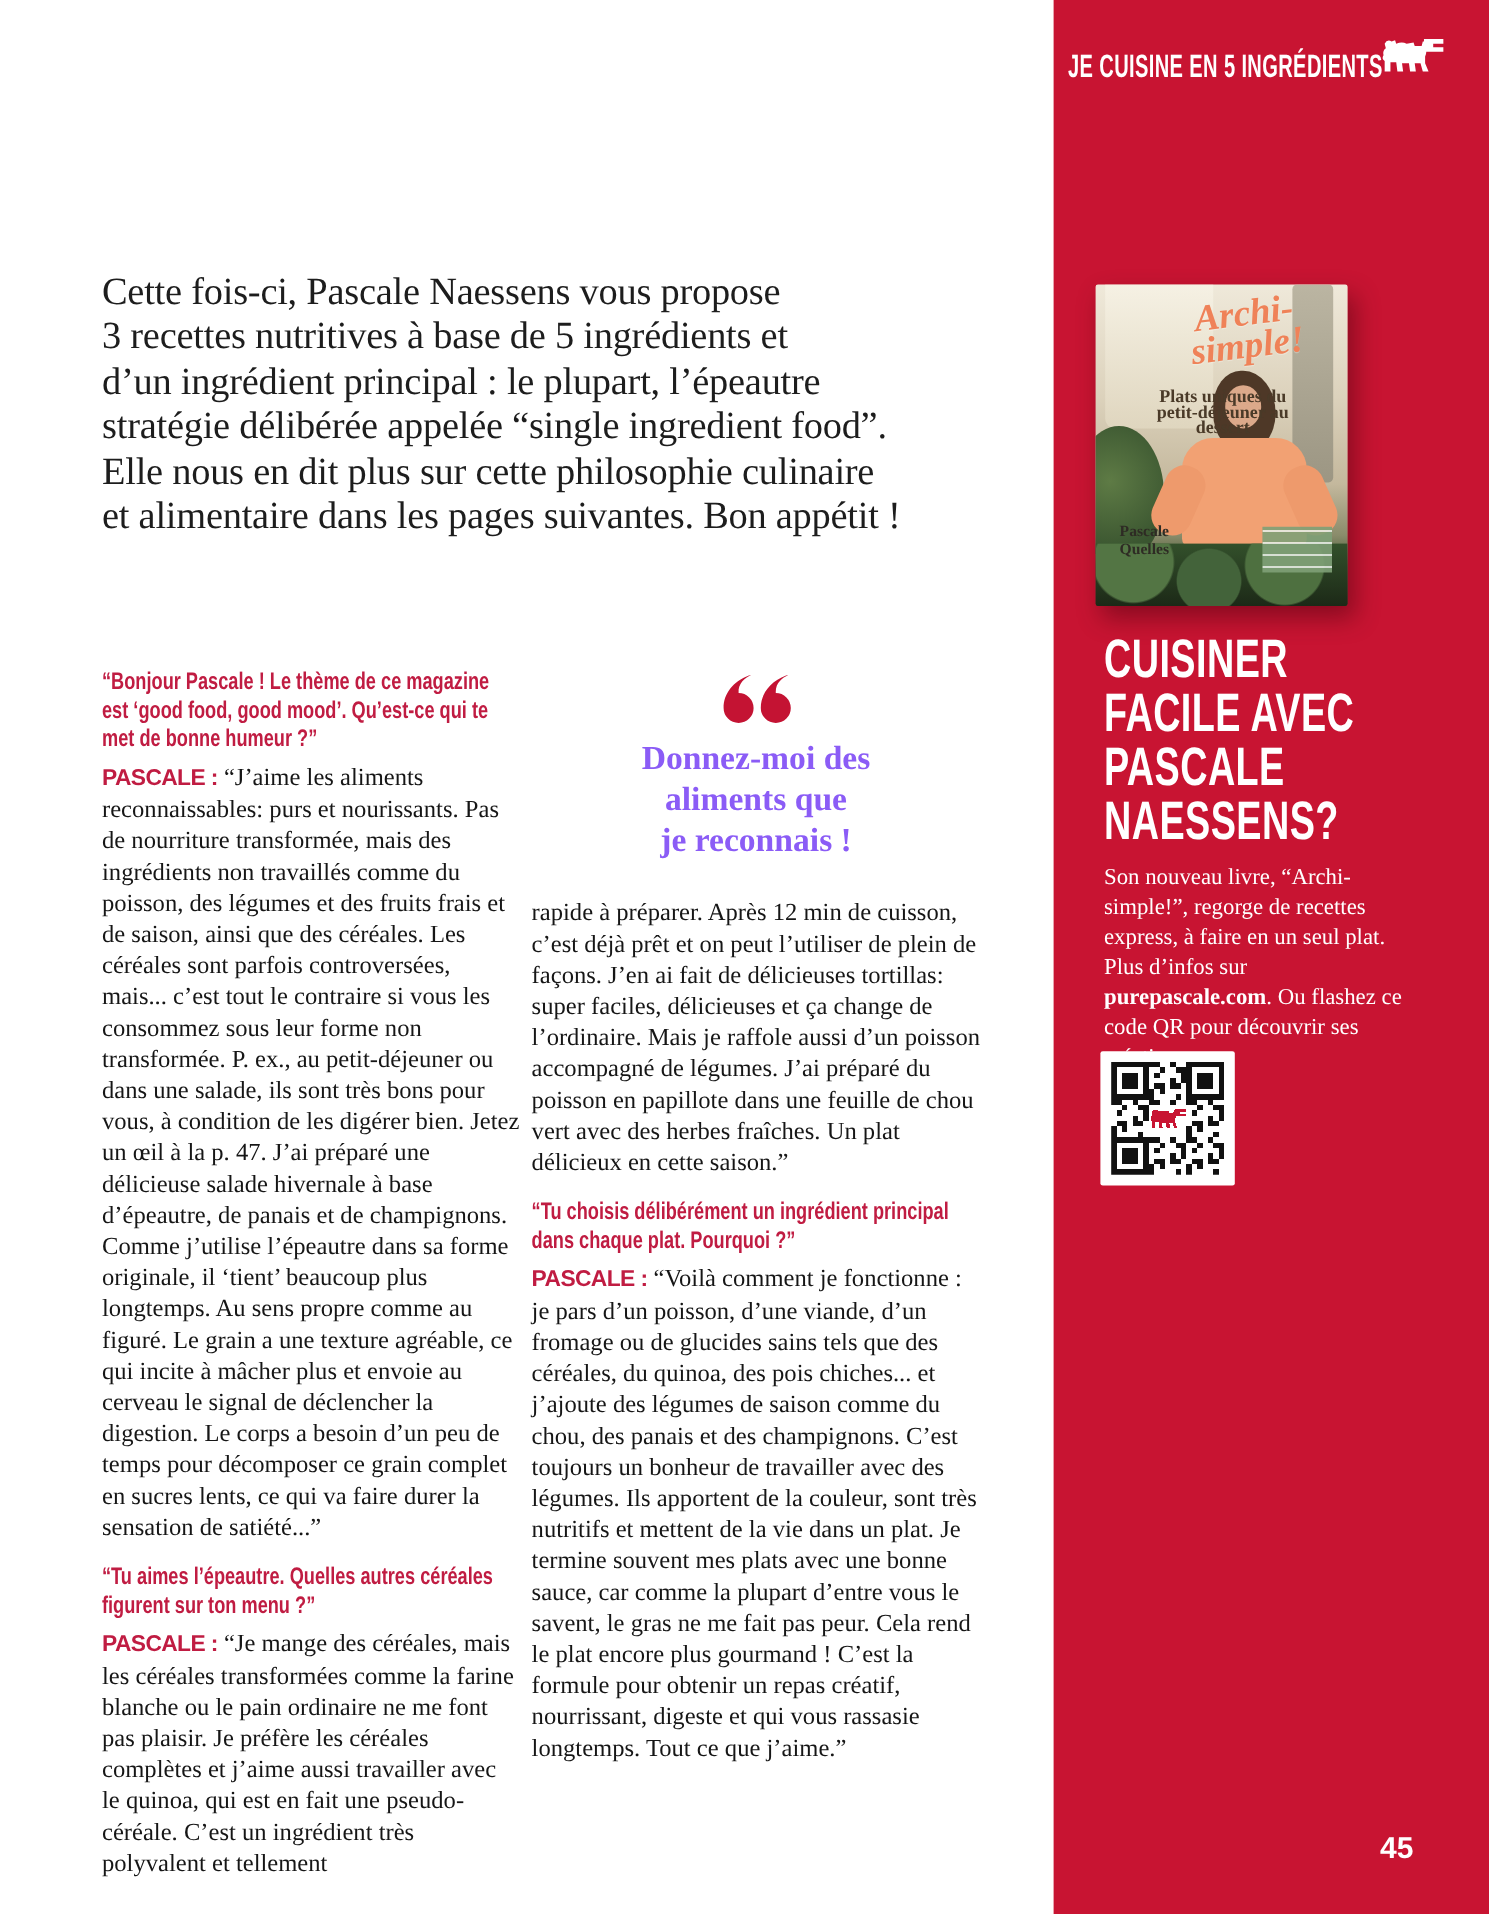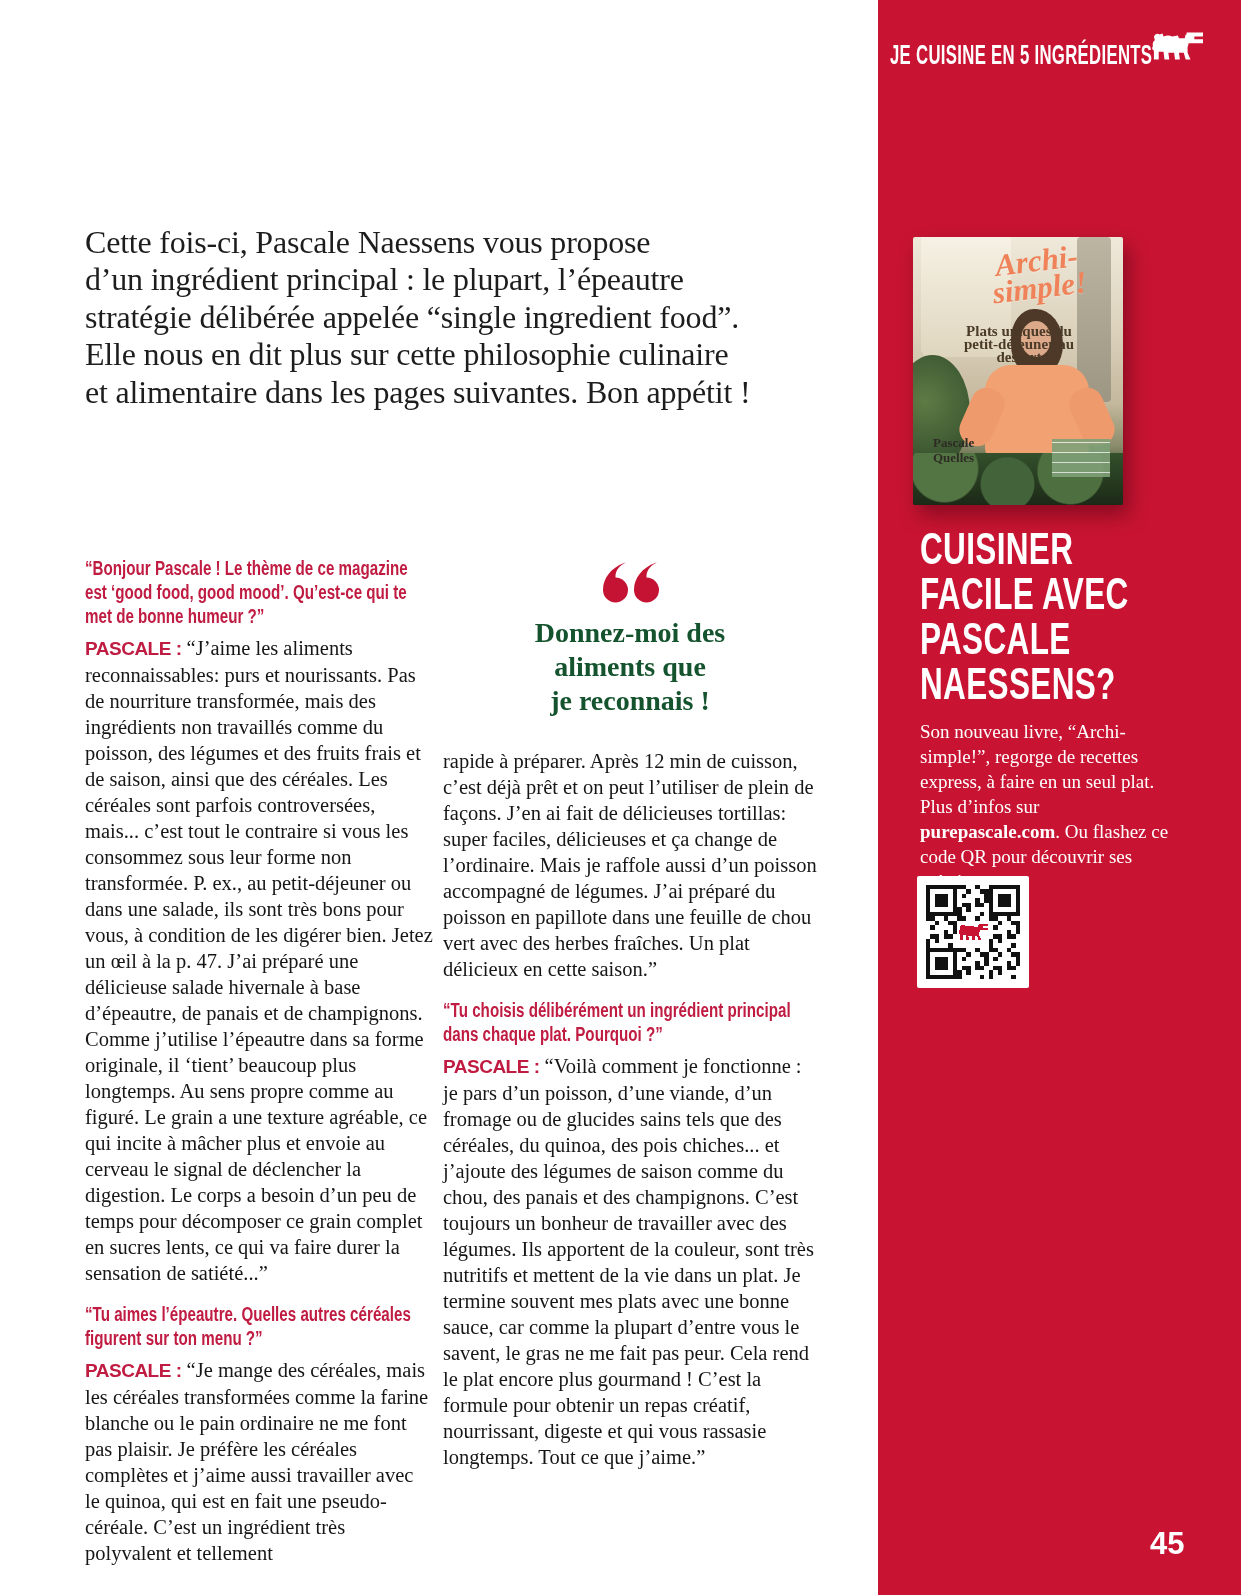--- a/index.html
+++ b/index.html
@@ -41,59 +41,60 @@
         background-image:repeating-linear-gradient(180deg,transparent 0 9px,rgba(255,255,255,.8) 9px 10px);background-clip:content-box;padding:6px 5px;}
 
   .side-heading{position:absolute;left:42px;top:526px;color:#fff;
         font-family:"Liberation Sans",sans-serif;font-weight:700;font-size:45px;line-height:45px;
         white-space:nowrap;transform:scaleX(0.7);transform-origin:0 0;letter-spacing:.5px;}
   .promo{position:absolute;left:42px;top:700px;width:258px;color:#fff;font-size:19px;line-height:25px;}
   .promo b{font-weight:700;}
   .qr-box{position:absolute;left:39px;top:876px;width:112px;height:112px;background:#fff;border-radius:2px;
         display:flex;align-items:center;justify-content:center;}
   .page-num{position:absolute;left:272px;top:1526px;color:#fff;
-        font-family:"Liberation Sans",sans-serif;font-weight:700;font-size:31px;}
+        font-family:"Liberation Sans",sans-serif;font-weight:700;font-size:25px;}
 
   
   .intro{position:absolute;left:85px;top:224px;color:#1d1d1d;font-size:32px;line-height:37.4px;letter-spacing:-.2px;}
   .intro div{white-space:nowrap;}
 
   .col{position:absolute;top:556px;font-size:20.5px;line-height:26px;}
   .col1{left:85px;width:348px;}
   .col2{left:443px;width:374px;}
   .q{font-family:"Liberation Sans",sans-serif;font-weight:700;font-size:20px;line-height:24px;color:#C01C42;
      width:132%;transform:scaleX(0.758);transform-origin:0 0;margin:16px 0 7px;}
   .col > :first-child{margin-top:0;}
   .answer{margin:0 0 2px;color:#161616;}
   .speaker{font-family:"Liberation Sans",sans-serif;font-weight:700;font-size:19px;letter-spacing:-.5px;color:#C01C42;}
 
   .pullquote{text-align:center;margin:0 0 30px;}
   .pq-mark{display:block;margin:4px auto 10px;width:64px;height:46px;}
   .pq-mark path{fill:#C41333;}
-  .pq-line{white-space:nowrap;font-weight:700;font-size:28px;line-height:34px;color:#14532d;}
+  .pq-line{white-space:nowrap;font-weight:700;font-size:28px;line-height:34px;color:#8b5cf6;}
 
   .qr-box svg{shape-rendering:crispEdges;}
   .hidden-defs{position:absolute;width:0;height:0;overflow:hidden;}
 </style>
 </head>
 <body>
 
 <svg class="hidden-defs" aria-hidden="true">
   <defs>
     <g id="lion-shape">
       <path d="M37,1 h17 v4 h-9 v3 h9 v4 h-17 z"></path>
       <path d="M2,15 Q1,11 4,9 L3,5 Q5,1 9,3 L12,2 L13,5 Q18,3 22,5 L28,4 L29,7 L35,7 L36,3 L39,3 L38,8 Q40,12 38,16 L38,22 L41,29 L36,29 L34,22 L29,22 L30,29 L25,29 L24,22 L18,22 L19,29 L14,29 L13,21 L8,21 L8,29 L3,29 L3,20 Q0,18 2,15 Z"></path>
     </g>
   </defs>
 </svg>
 
 <div class="page">
 
   <div class="intro">
     <div>Cette fois-ci, Pascale Naessens vous propose</div>
+    <div>3 recettes nutritives à base de 5 ingrédients et</div>
     <div>d’un ingrédient principal : le plupart, l’épeautre</div>
     <div>stratégie délibérée appelée “single ingredient food”.</div>
     <div>Elle nous en dit plus sur cette philosophie culinaire</div>
     <div>et alimentaire dans les pages suivantes. Bon appétit !</div>
   </div>
 
   <div class="col col1">
     <div class="q">“Bonjour Pascale ! Le thème de ce magazine est ‘good food, good mood’. Qu’est-ce qui te met de bonne humeur ?”</div>
     <p class="answer"><span class="speaker">PASCALE :</span> <span>“J’aime les aliments reconnaissables: purs et nourissants. Pas de nourriture transformée, mais des ingrédients non travaillés comme du poisson, des légumes et des fruits frais et de saison, ainsi que des céréales. Les céréales sont parfois controversées, mais... c’est tout le contraire si vous les consommez sous leur forme non transformée. P. ex., au petit-déjeuner ou dans une salade, ils sont très bons pour vous, à condition de les digérer bien. Jetez un œil à la p. 47. J’ai préparé une délicieuse salade hivernale à base d’épeautre, de panais et de champignons. Comme j’utilise l’épeautre dans sa forme originale, il ‘tient’ beaucoup plus longtemps. Au sens propre comme au figuré. Le grain a une texture agréable, ce qui incite à mâcher plus et envoie au cerveau le signal de déclencher la digestion. Le corps a besoin d’un peu de temps pour décomposer ce grain complet en sucres lents, ce qui va faire durer la sensation de satiété...”</span></p>
     <div class="q">“Tu aimes l’épeautre. Quelles autres céréales figurent sur ton menu ?”</div>

